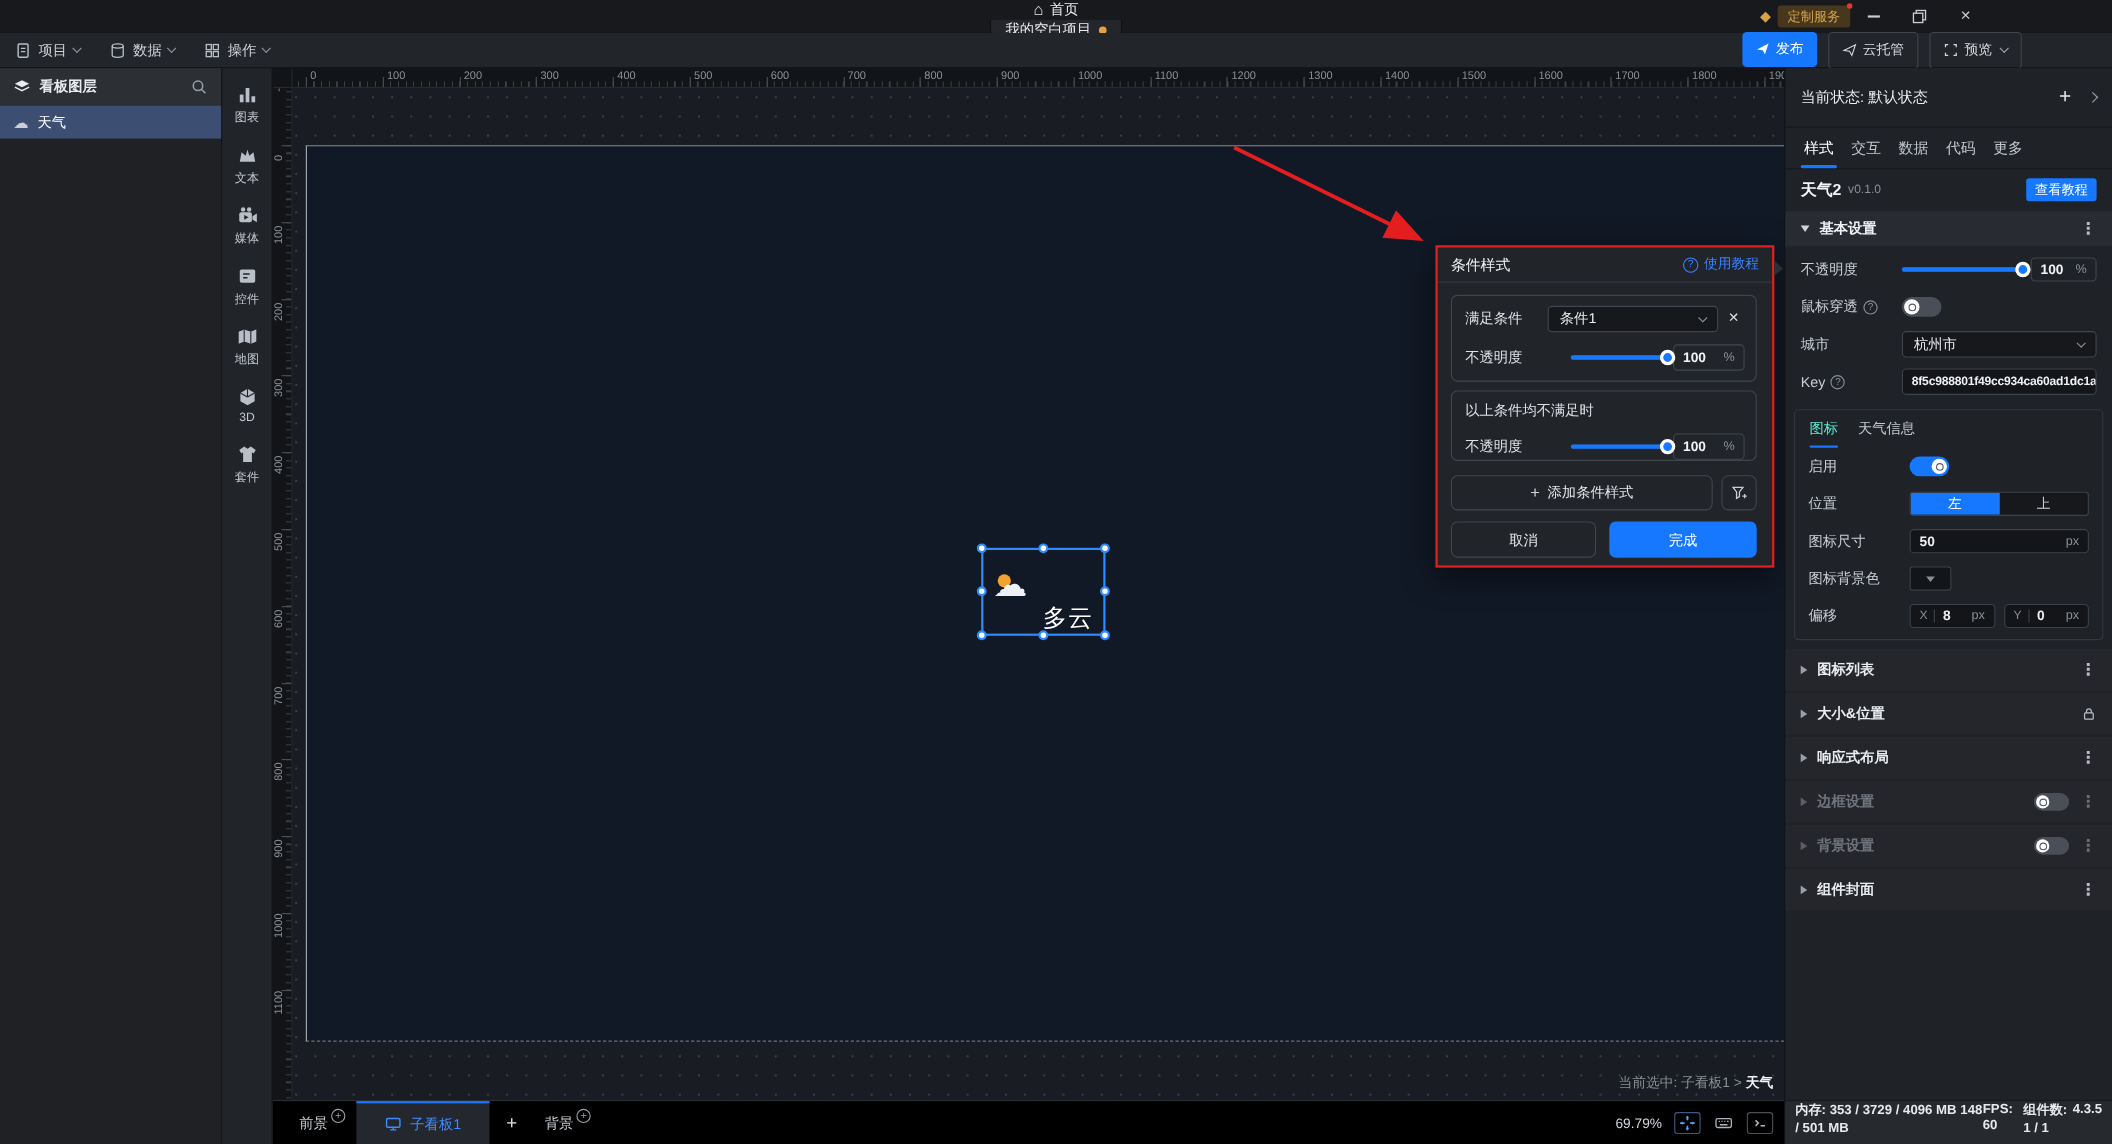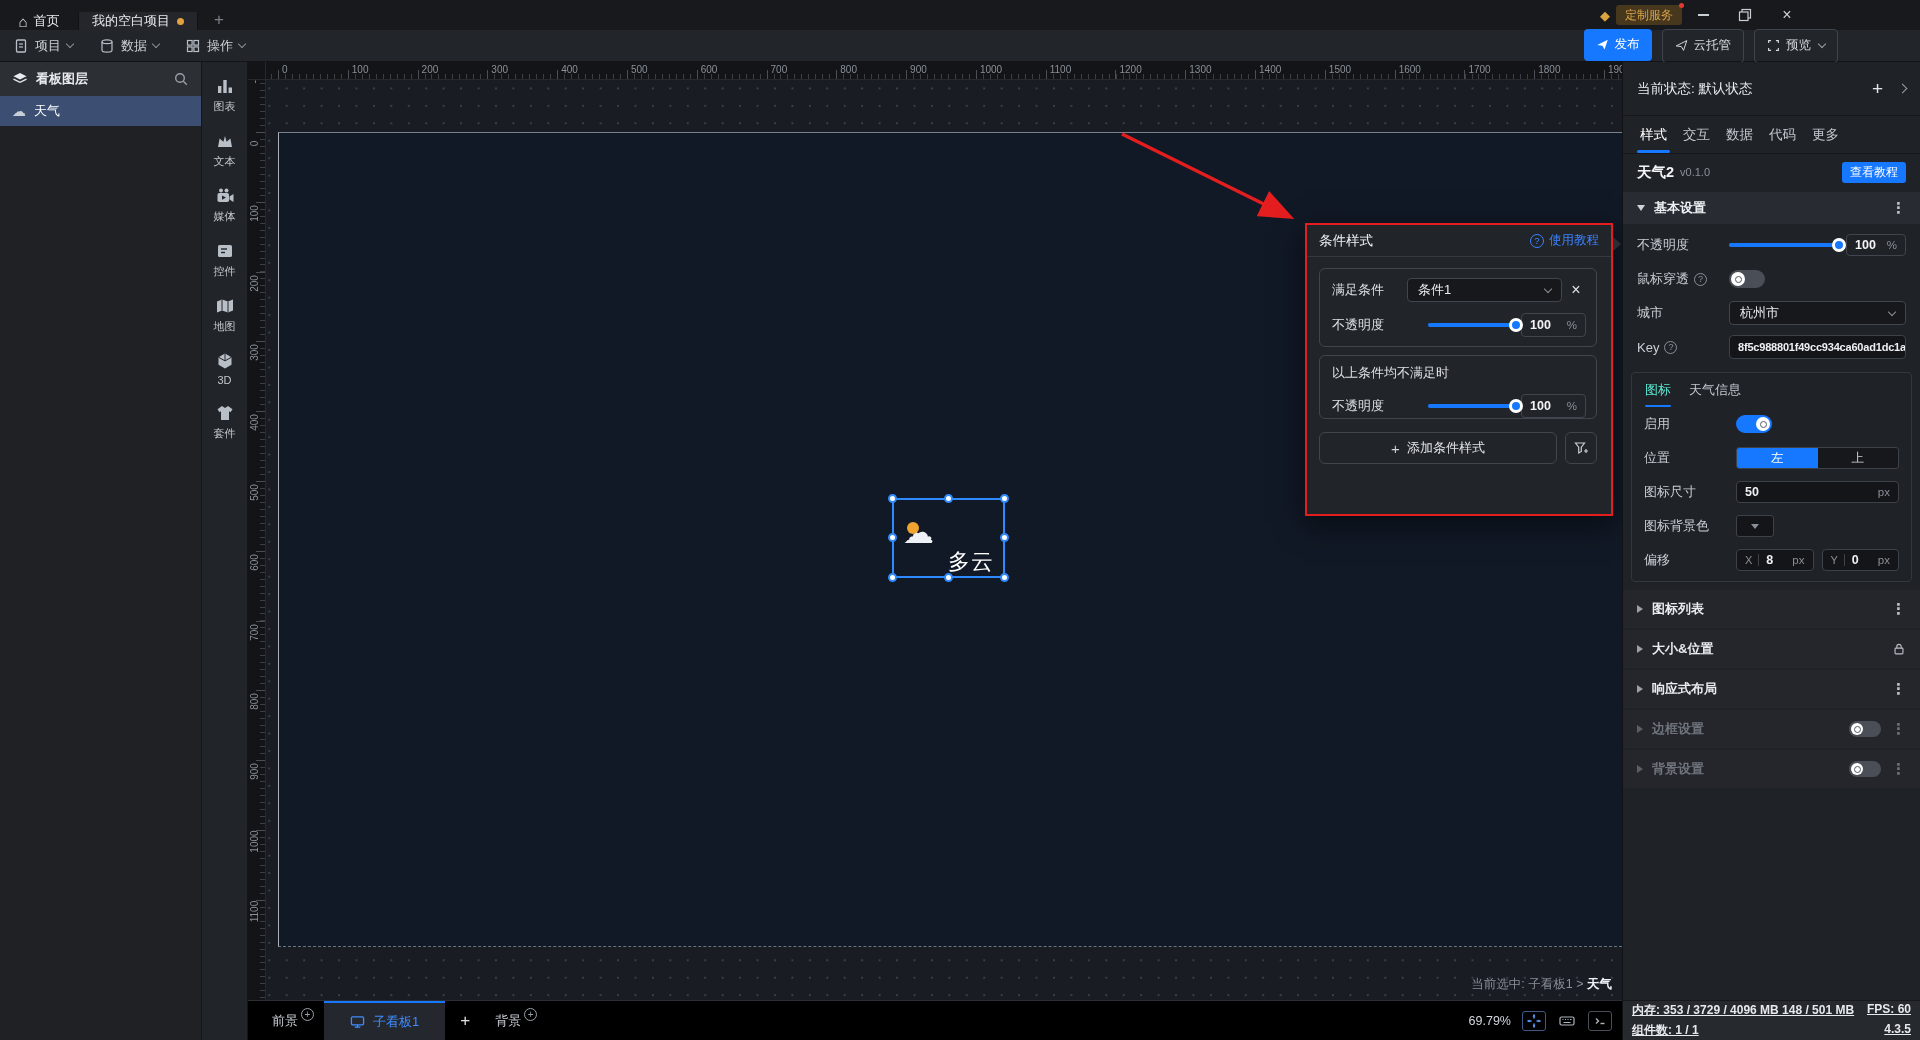--- a/index.html
+++ b/index.html
@@ -16,21 +16,21 @@
   .g-kebab::before{content:"\22EE";font-size:15px;color:#b9bec6;font-weight:bold;}
   .g-home::before{content:"\2302";font-size:15px;color:#dfe3e8;}
   .g-cloud::before{content:"\2601";color:#c9cfd8;}
   .g-x::before{content:"\00D7";font-size:16px;line-height:1;}
   .qmark{width:14px;height:14px;border:1px solid currentColor;border-radius:50%;display:inline-flex;align-items:center;justify-content:center;font-size:9.5px;flex:none;}
   .circle-plus{width:13px;height:13px;border:1px solid #9aa0a8;border-radius:50%;display:inline-flex;align-items:center;justify-content:center;color:#9aa0a8;font-size:10px;transform:translateY(-6px);flex:none;}
   .circle-plus::before{content:"+";line-height:1;}
   svg.ic{width:16px;height:16px;flex:none;}
 
   
-  .titlebar{position:absolute;top:0;left:0;right:0;height:30px;background:#17191d;display:flex;align-items:flex-end;}
+  .titlebar{position:absolute;top:0;left:0;right:0;height:30px;background:#17191d;display:flex;align-items:center;flex-direction:column;}
   .tab-home{width:78px;display:flex;align-items:center;justify-content:center;gap:6px;color:#e7eaee;}
   .tab-project{width:120px;background:#24262b;border-left:1px solid #0f1114;border-right:1px solid #0f1114;display:flex;align-items:center;justify-content:center;gap:7px;color:#e7eaee;}
   .dot-orange{width:7px;height:7px;border-radius:50%;background:#e3a23e;flex:none;}
   .tab-new{width:42px;display:flex;align-items:center;justify-content:center;color:#7a7f87;font-size:17px;}
   .tb-right{position:absolute;right:112px;top:0;height:30px;display:flex;align-items:center;}
   .g-diamond{color:#d9a43e;font-size:13px;margin-right:6px;}
   .g-diamond::before{content:"\25C6";}
   .badge-custom{position:relative;height:20px;padding:0 9px;border-radius:3px;background:#46371d;color:#d9a44d;font-size:12px;display:flex;align-items:center;}
   .badge-custom::after{content:"";position:absolute;top:-2px;right:-2px;width:5px;height:5px;border-radius:50%;background:#e03b30;}
   .winbtn{width:42px;height:30px;display:flex;align-items:center;justify-content:center;color:#c9ced4;}
@@ -178,21 +178,21 @@
   .color-dd{width:38px;height:22px;border:1px solid #3d424a;border-radius:3px;background:#131519;display:flex;align-items:center;justify-content:center;}
   .color-dd .tri{width:0;height:0;border-left:4px solid transparent;border-right:4px solid transparent;border-top:5px solid #8a9099;}
   .off-box{width:82px;height:22px;}
   .off-box .pre{color:#8a9099;font-size:11px;padding-right:6px;border-right:1px solid #3d424a;margin-right:7px;}
   .off-box .val{font-size:12.5px;font-weight:bold;}
   .sec{height:38px;background:#24262b;margin-top:2px;display:flex;align-items:center;padding:0 14px;gap:9px;font-size:13px;color:#e8ebef;font-weight:bold;}
   .sec .right{margin-left:auto;display:flex;align-items:center;gap:10px;}
   .sec.dim{color:#70757d;}
   .sec.dim .caret-r{border-left-color:#5a5f66;}
   .sec.dim .g-kebab::before{color:#6a6f76;}
-  .istatus{position:absolute;left:0;right:0;bottom:0;height:40px;background:#26292e;border-top:1px solid #16181c;font-size:12px;font-weight:bold;color:#e6e9ed;display:flex;flex-direction:column;justify-content:center;gap:3px;padding:0 9px;text-decoration:underline;}
+  .istatus{position:absolute;left:0;right:0;bottom:0;height:40px;background:#26292e;border-top:1px solid #16181c;font-size:12px;font-weight:bold;color:#e6e9ed;display:flex;flex-direction:row;justify-content:center;gap:3px;padding:0 9px;}
   .istatus .row{display:flex;justify-content:space-between;}
 </style>
 </head>
 <body>
 
 <div class="app">
 
   <div class="titlebar">
     <div class="tab-home">
       <span class="g-home"></span>
@@ -501,20 +501,28 @@
           <span>添加条件样式</span>
         </div>
         <div class="btn-funnel">
           <svg class="ic" viewBox="0 0 16 16">
               <path d="M2.5 3h9l-3.2 4.2v4.3L5.7 13V7.2z" fill="none" stroke="currentColor" stroke-width="1.2"></path>
               <path d="M11 11h4M13 9v4" stroke="currentColor" stroke-width="1.2"></path>
             </svg>
         </div>
       </div>
 
+      <div class="dlg-foot">
+        <div class="btn-cancel">
+            <span>取消</span>
+          </div>
+        <div class="btn-ok">
+            <span>完成</span>
+          </div>
+      </div>
     </div>
 
     <div class="selstat">
       <span>当前选中: 子看板1 &gt; </span><span class="nm">天气</span>
     </div>
 
     <div class="cfooter">
       <div class="cf-left">
         <div class="cf-plain">
           <span>前景</span>
@@ -710,20 +718,27 @@
       <div class="sec dim">
         <span class="caret-r"></span>
         <span>背景设置</span>
         <span class="right">
             <span class="toggle sm">
               <span class="knob"></span>
             </span>
             <span class="g-kebab"></span>
           </span>
       </div>
+      <div class="sec">
+        <span class="caret-r"></span>
+        <span>组件封面</span>
+        <span class="right">
+            <span class="g-kebab"></span>
+          </span>
+      </div>
     </div>
 
     <div class="istatus">
       <div class="row">
         <span>内存: 353 / 3729 / 4096 MB 148 / 501 MB</span>
         <span>FPS: 60</span>
       </div>
       <div class="row">
         <span>组件数: 1 / 1</span>
         <span>4.3.5</span>

